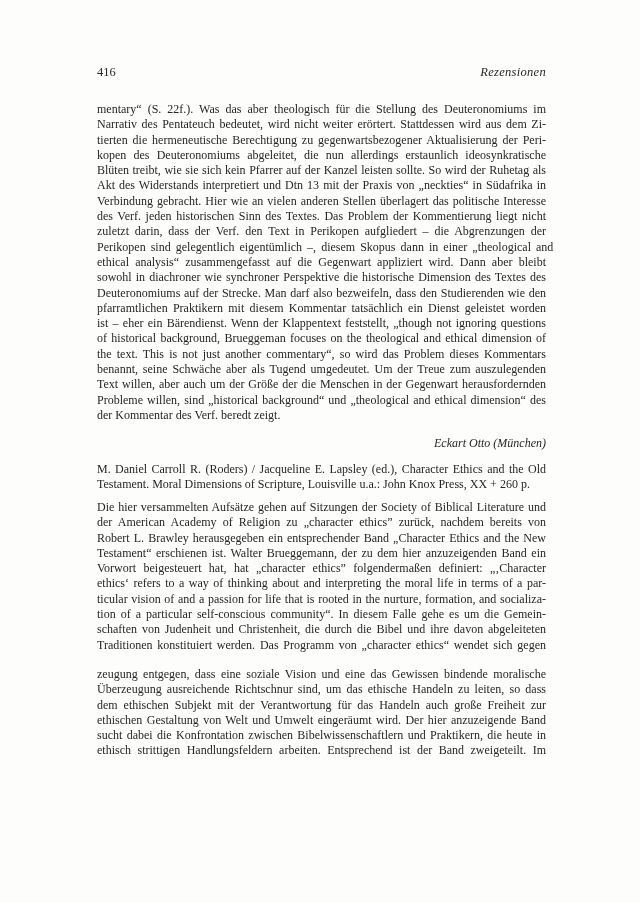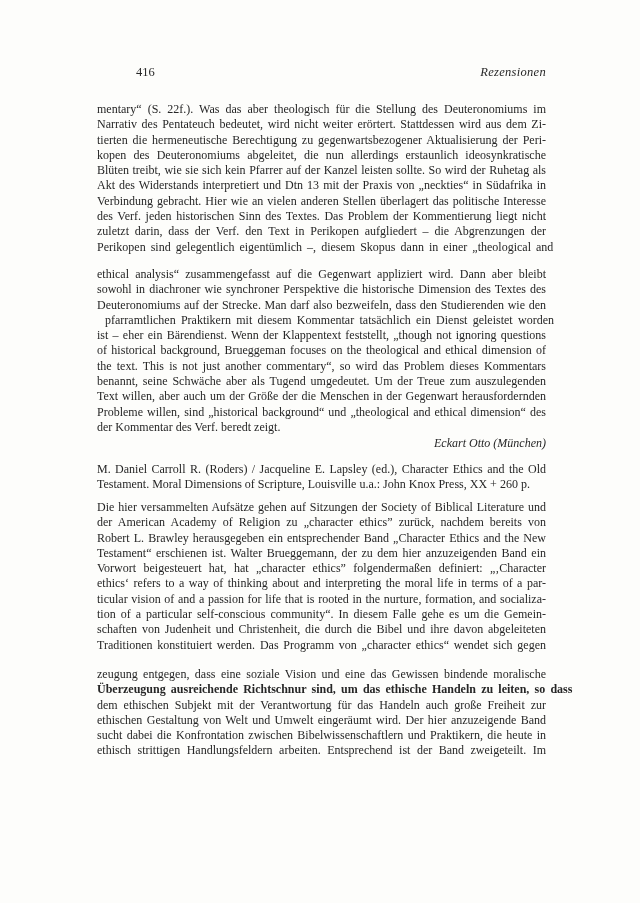--- a/index.html
+++ b/index.html
@@ -21,21 +21,21 @@
     left:97px;top:0;
     width:449px;height:100%;
   }
   .pagehead{
     position:absolute;
     top:64px;left:0;right:0;
     height:16px;
     font-size:12.5px;
     line-height:16px;
   }
-  .pagenum{position:absolute;left:0;top:0;margin-left:39px;}
+  .pagenum{position:absolute;left:0;top:0;}
   .runtitle{
     position:absolute;left:0;right:0;top:0;
     text-align:right;
     font-style:italic;
     letter-spacing:0.3px;
   }
   .textblock{position:absolute;left:0;width:449px;font-size:12px;}
   .r1body{top:102px;}
   .sig{
     position:absolute;left:0;width:449px;
@@ -69,24 +69,24 @@
         <div class="tline" style="word-spacing: 2.99479px;"><span>mentary“ (S. 22f.). Was das aber theologisch für die Stellung des Deuteronomiums im</span></div>
         <div class="tline" style="word-spacing: 1.59505px;"><span>Narrativ des Pentateuch bedeutet, wird nicht weiter erörtert. Stattdessen wird aus dem Zi-</span></div>
         <div class="tline" style="word-spacing: 1.89453px;"><span>tierten die hermeneutische Berechtigung zu gegenwartsbezogener Aktualisierung der Peri-</span></div>
         <div class="tline" style="word-spacing: 4.17969px;"><span>kopen des Deuteronomiums abgeleitet, die nun allerdings erstaunlich ideosynkratische</span></div>
         <div class="tline" style="word-spacing: 0.52832px;"><span>Blüten treibt, wie sie sich kein Pfarrer auf der Kanzel leisten sollte. So wird der Ruhetag als</span></div>
         <div class="tline" style="word-spacing: 1.03348px;"><span>Akt des Widerstands interpretiert und Dtn 13 mit der Praxis von „neckties“ in Südafrika in</span></div>
         <div class="tline" style="word-spacing: 1.0142px;"><span>Verbindung gebracht. Hier wie an vielen anderen Stellen überlagert das politische Interesse</span></div>
         <div class="tline" style="word-spacing: 1.58594px;"><span>des Verf. jeden historischen Sinn des Textes. Das Problem der Kommentierung liegt nicht</span></div>
         <div class="tline" style="word-spacing: 2.82692px;"><span>zuletzt darin, dass der Verf. den Text in Perikopen aufgliedert – die Abgrenzungen der</span></div>
         <div class="tline" style="word-spacing: 2.03977px;"><span>Perikopen sind gelegentlich eigentümlich –, diesem Skopus dann in einer „theological and</span></div>
-        <div class="tline" style="word-spacing: 3.14844px; margin-top: 12px;"><span>ethical analysis“ zusammengefasst auf die Gegenwart appliziert wird. Dann aber bleibt</span></div>
+        <div class="tline" style="word-spacing: 3.14844px;"><span>ethical analysis“ zusammengefasst auf die Gegenwart appliziert wird. Dann aber bleibt</span></div>
         <div class="tline" style="word-spacing: 1.07386px;"><span>sowohl in diachroner wie synchroner Perspektive die historische Dimension des Textes des</span></div>
         <div class="tline" style="word-spacing: 0.651042px;"><span>Deuteronomiums auf der Strecke. Man darf also bezweifeln, dass den Studierenden wie den</span></div>
-        <div class="tline" style="word-spacing: 2.31076px; margin-left: 8px;"><span>pfarramtlichen Praktikern mit diesem Kommentar tatsächlich ein Dienst geleistet worden</span></div>
+        <div class="tline" style="word-spacing: 2.31076px;"><span>pfarramtlichen Praktikern mit diesem Kommentar tatsächlich ein Dienst geleistet worden</span></div>
         <div class="tline" style="word-spacing: 1.24479px;"><span>ist – eher ein Bärendienst. Wenn der Klappentext feststellt, „though not ignoring questions</span></div>
         <div class="tline" style="word-spacing: 1.375px;"><span>of historical background, Brueggeman focuses on the theological and ethical dimension of</span></div>
         <div class="tline" style="word-spacing: 2.125px;"><span>the text. This is not just another commentary“, so wird das Problem dieses Kommentars</span></div>
         <div class="tline" style="word-spacing: 1.88778px; text-align: right;"><span>benannt, seine Schwäche aber als Tugend umgedeutet. Um der Treue zum auszulegenden</span></div>
         <div class="tline" style="word-spacing: 0.872596px;"><span>Text willen, aber auch um der Größe der die Menschen in der Gegenwart herausfordernden</span></div>
         <div class="tline" style="word-spacing: 1.07812px;"><span>Probleme willen, sind „historical background“ und „theological and ethical dimension“ des</span></div>
         <div class="tline natural"><span>der Kommentar des Verf. beredt zeigt.</span></div>
       </div>
 
     <div class="sig">Eckart Otto (München)</div>
@@ -101,21 +101,21 @@
         <div class="tline" style="word-spacing: 3.13636px;"><span>der American Academy of Religion zu „character ethics” zurück, nachdem bereits von</span></div>
         <div class="tline" style="word-spacing: 1.0767px;"><span>Robert L. Brawley herausgegeben ein entsprechender Band „Character Ethics and the New</span></div>
         <div class="tline" style="word-spacing: 1.53267px;"><span>Testament“ erschienen ist. Walter Brueggemann, der zu dem hier anzuzeigenden Band ein</span></div>
         <div class="tline" style="word-spacing: 4.38672px;"><span>Vorwort beigesteuert hat, hat „character ethics” folgendermaßen definiert: „‚Character</span></div>
         <div class="tline" style="word-spacing: 1.47335px;"><span>ethics‘ refers to a way of thinking about and interpreting the moral life in terms of a par-</span></div>
         <div class="tline" style="word-spacing: 0.65332px;"><span>ticular vision of and a passion for life that is rooted in the nurture, formation, and socializa-</span></div>
         <div class="tline" style="word-spacing: 1.98317px;"><span>tion of a particular self-conscious community“. In diesem Falle gehe es um die Gemein-</span></div>
         <div class="tline" style="word-spacing: 1.89844px;"><span>schaften von Judenheit und Christenheit, die durch die Bibel und ihre davon abgeleiteten</span></div>
         <div class="tline" style="word-spacing: 1.79062px;"><span>Traditionen konstituiert werden. Das Programm von „character ethics“ wendet sich gegen</span></div>
         <div class="tline" style="word-spacing: 2.42898px; margin-top: 14px;"><span>zeugung entgegen, dass eine soziale Vision und eine das Gewissen bindende moralische</span></div>
-        <div class="tline" style="word-spacing: 2.19176px; font-weight: bold;"><span>Überzeugung ausreichende Richtschnur sind, um das ethische Handeln zu leiten, so dass</span></div>
+        <div class="tline" style="word-spacing: 2.19176px;"><span>Überzeugung ausreichende Richtschnur sind, um das ethische Handeln zu leiten, so dass</span></div>
         <div class="tline" style="word-spacing: 2.88932px;"><span>dem ethischen Subjekt mit der Verantwortung für das Handeln auch große Freiheit zur</span></div>
         <div class="tline" style="word-spacing: 1.42188px;"><span>ethischen Gestaltung von Welt und Umwelt eingeräumt wird. Der hier anzuzeigende Band</span></div>
         <div class="tline" style="word-spacing: 1.34375px;"><span>sucht dabei die Konfrontation zwischen Bibelwissenschaftlern und Praktikern, die heute in</span></div>
         <div class="tline" style="word-spacing: 3.49479px;"><span>ethisch strittigen Handlungsfeldern arbeiten. Entsprechend ist der Band zweigeteilt. Im</span></div>
       </div>
 
   </div>
 </div>
 
 </body></html>

